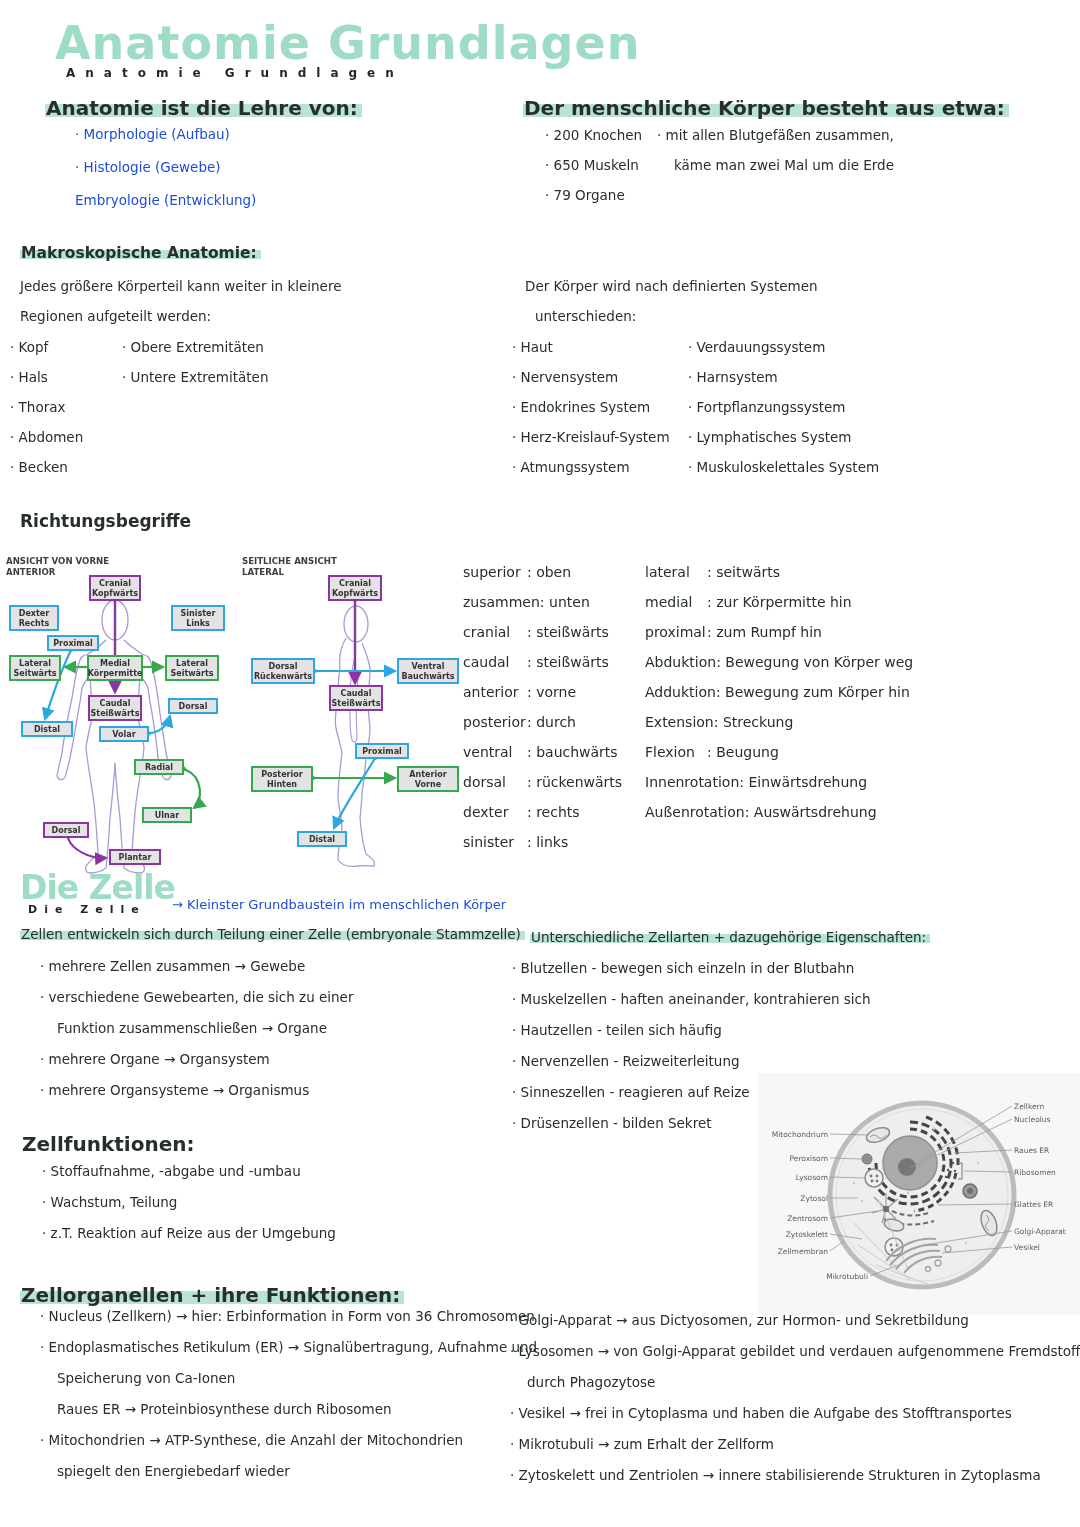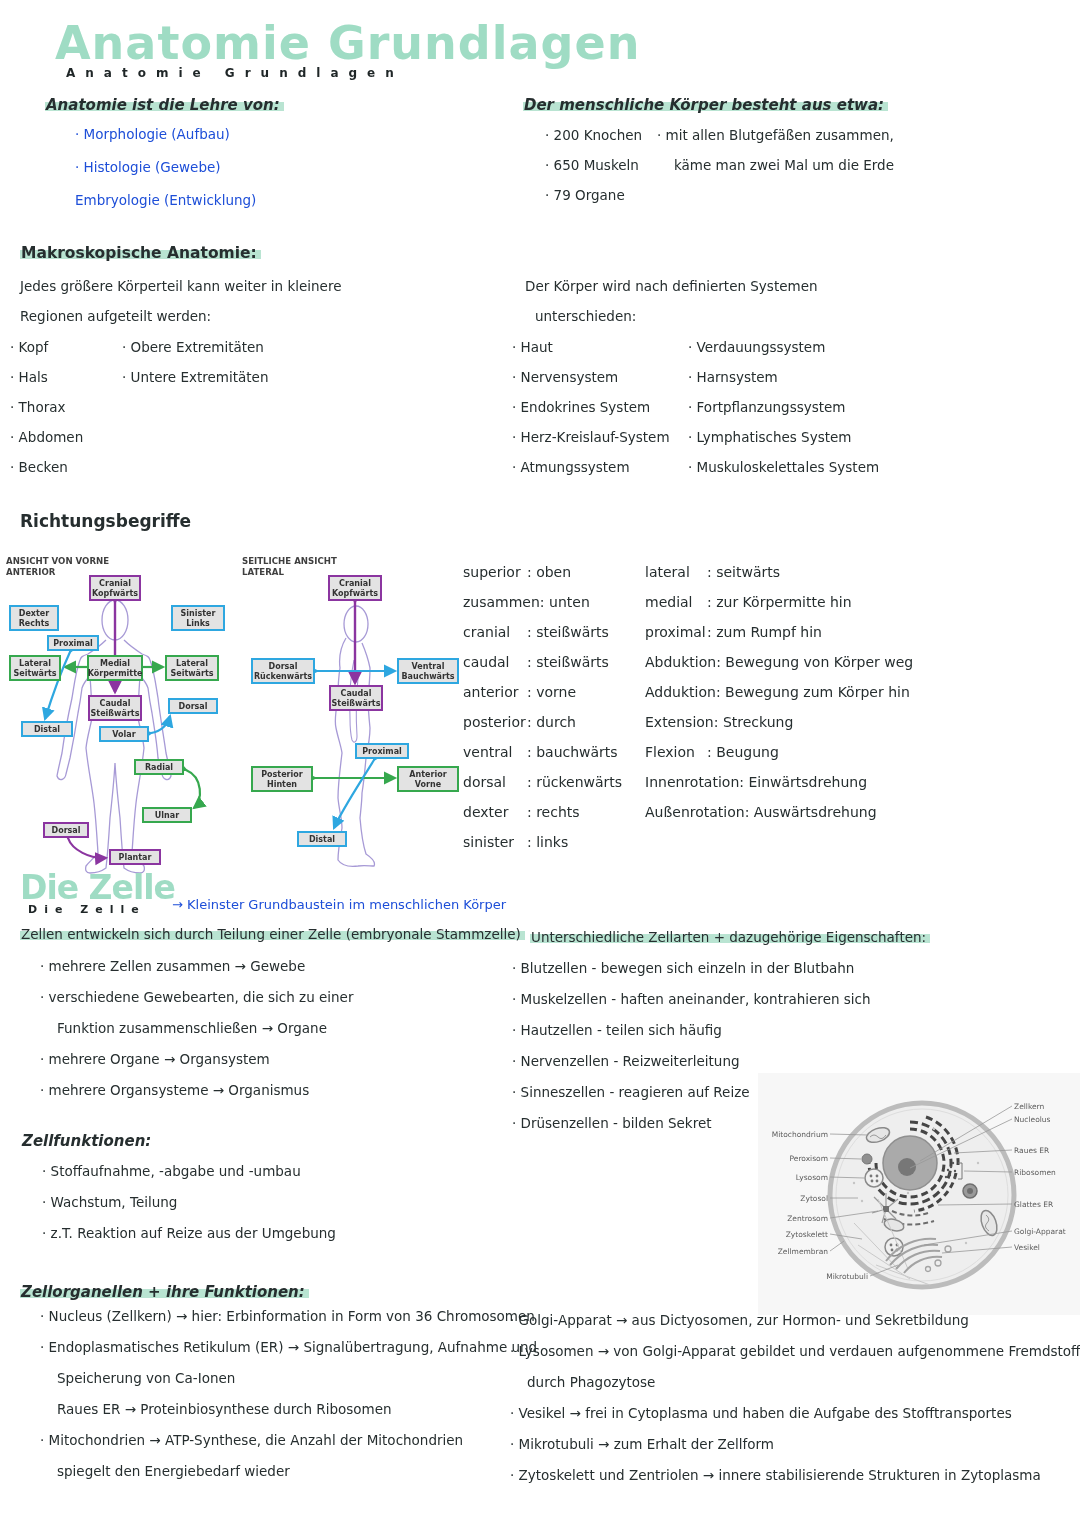--- a/index.html
+++ b/index.html
@@ -5,21 +5,21 @@
   html,body{margin:0;padding:0;}
   body{width:1080px;height:1527px;background:#ffffff;overflow:hidden;
        font-family:"DejaVu Sans","Liberation Sans",sans-serif;color:#262e2f;}
   .page{position:relative;width:1080px;height:1527px;background:#ffffff;}
   .abs{position:absolute;white-space:nowrap;}
   .txt{font-size:13.5px;line-height:1.2;}
   .green{color:#1d4ed8;}
   .mint-title{color:#9fdcc4;font-weight:bold;}
   .hl{background:linear-gradient(to bottom, transparent 32%, #b9e4d2 32%, #b9e4d2 86%, transparent 86%);padding:0 4px 0 1px;}
   .h2{font-size:15.5px;font-weight:bold;}
-  .h3{font-size:15px;font-weight:bold;font-style:italic;}
+  .h3{font-size:20px;font-weight:bold;}
   .vlist > div{height:30px;}
   .vlist33 > div{height:33px;}
   .vlist31 > div{height:31px;}
   .cont{padding-left:17px;}
   .defrow{height:30px;}
   .defrow .term{display:inline-block;min-width:64px;}
   .defrow2 .term{display:inline-block;min-width:62px;}
   .title-big{font-size:46px;letter-spacing:1px;}
   .title-spaced{font-size:12px;font-weight:bold;letter-spacing:10px;color:#1f2627;}
   .zelle-big{font-size:33px;letter-spacing:-1px;}

